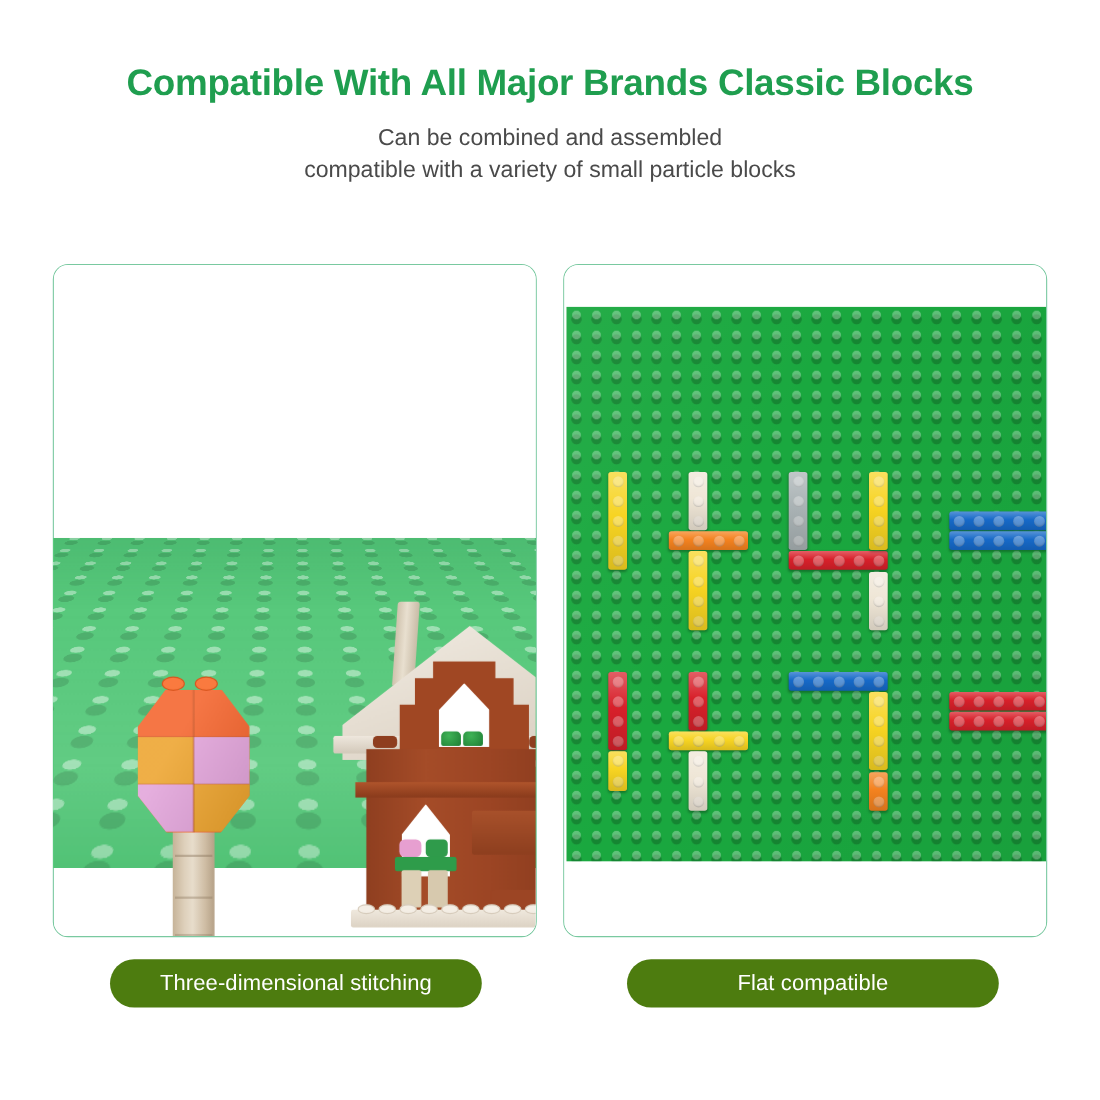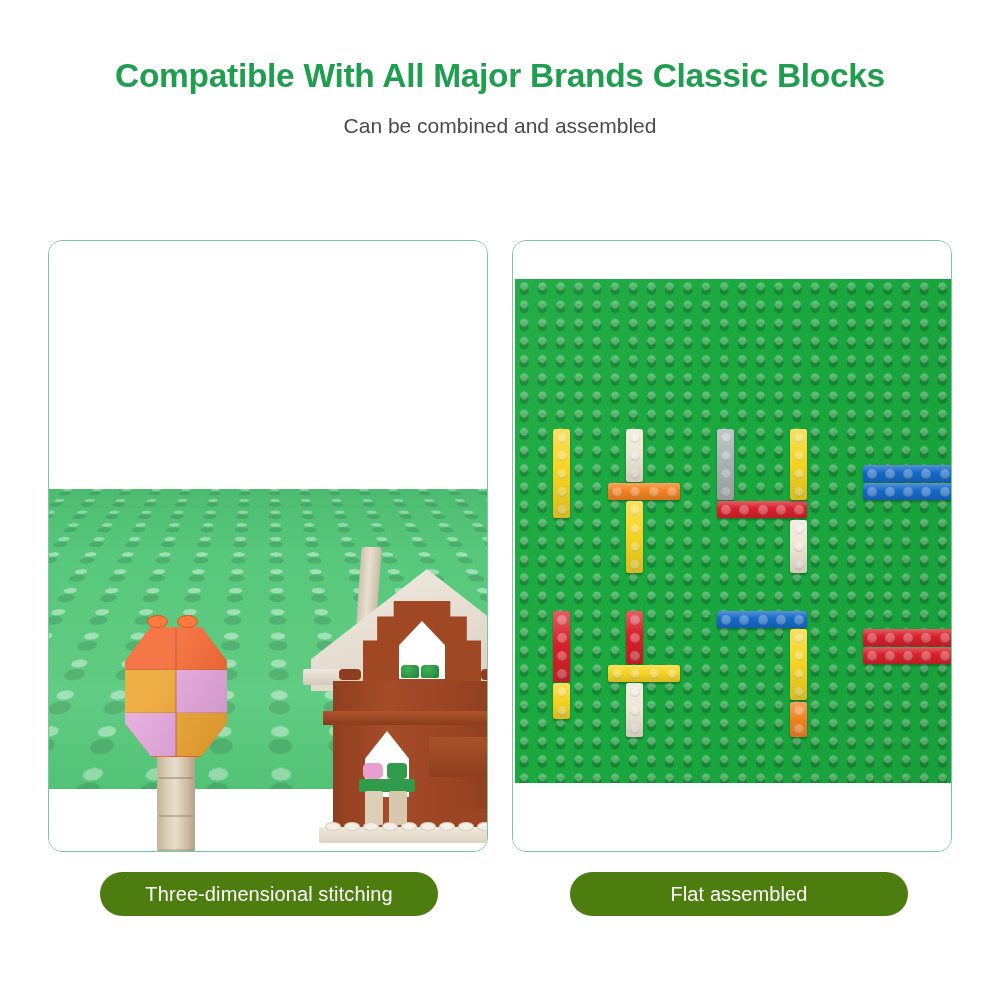--- a/index.html
+++ b/index.html
@@ -218,20 +218,21 @@
 </style>
 </head>
 <body>
 
 <div class="page">
 
   <div class="header">
     <div class="headline">Compatible With All Major Brands Classic Blocks</div>
     <div class="subtitle">
       <span class="line">Can be combined and assembled</span>
+      <span class="line">compatible with a variety of small particle blocks</span>
     </div>
   </div>
 
   <div class="panel panel-left">
     <div class="scene-left">
 
       <div class="plate3d-wrap">
         <div class="plate3d"></div>
         <div class="plate3d-shade"></div>
       </div>
@@ -430,15 +431,15 @@
             <div class="st" style="width: 10px; height: 10px; left: 40.5px; top: 4.1px;"></div>
             <div class="st" style="width: 10px; height: 10px; left: 58.7px; top: 4.1px;"></div>
             <div class="st" style="width: 10px; height: 10px; left: 76.9px; top: 4.1px;"></div>
             <div class="gloss"></div>
           </div>
         </div>
     </div>
   </div>
 
   <div class="pill pill-left">Three-dimensional stitching</div>
-  <div class="pill pill-right">Flat assembled</div>
+  <div class="pill pill-right">Flat compatible</div>
 
 </div>
 
 </body></html>

